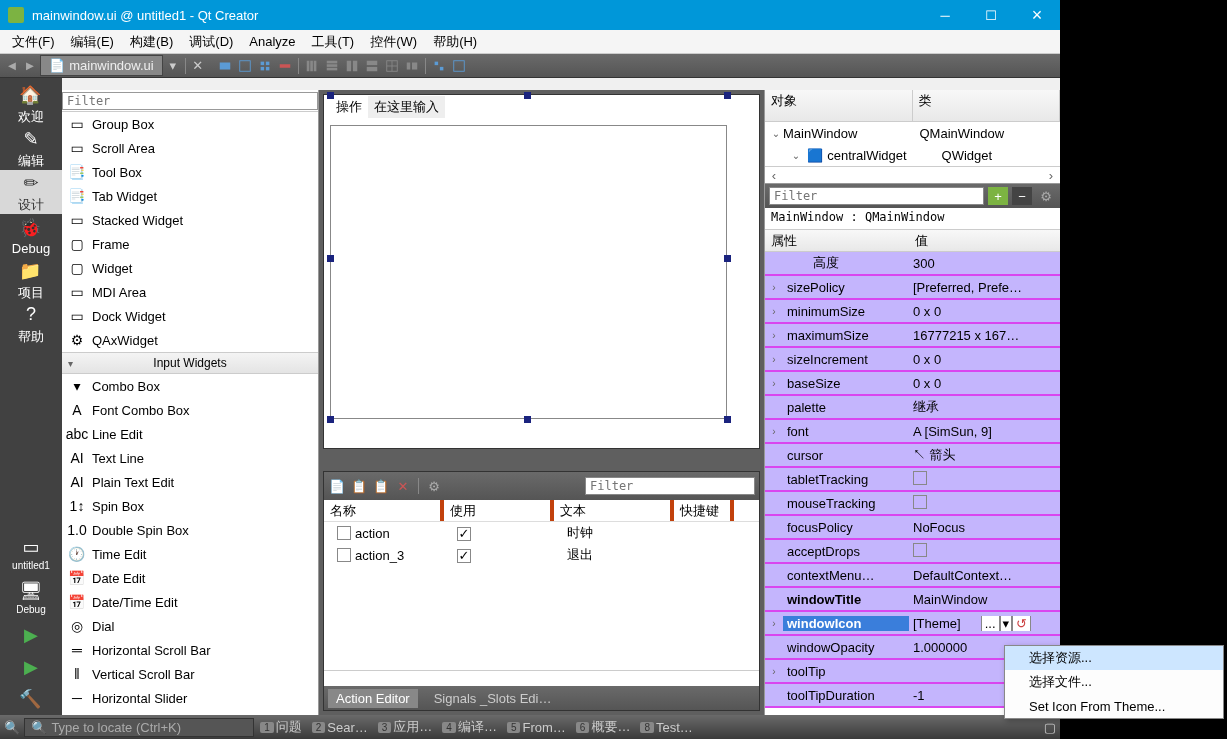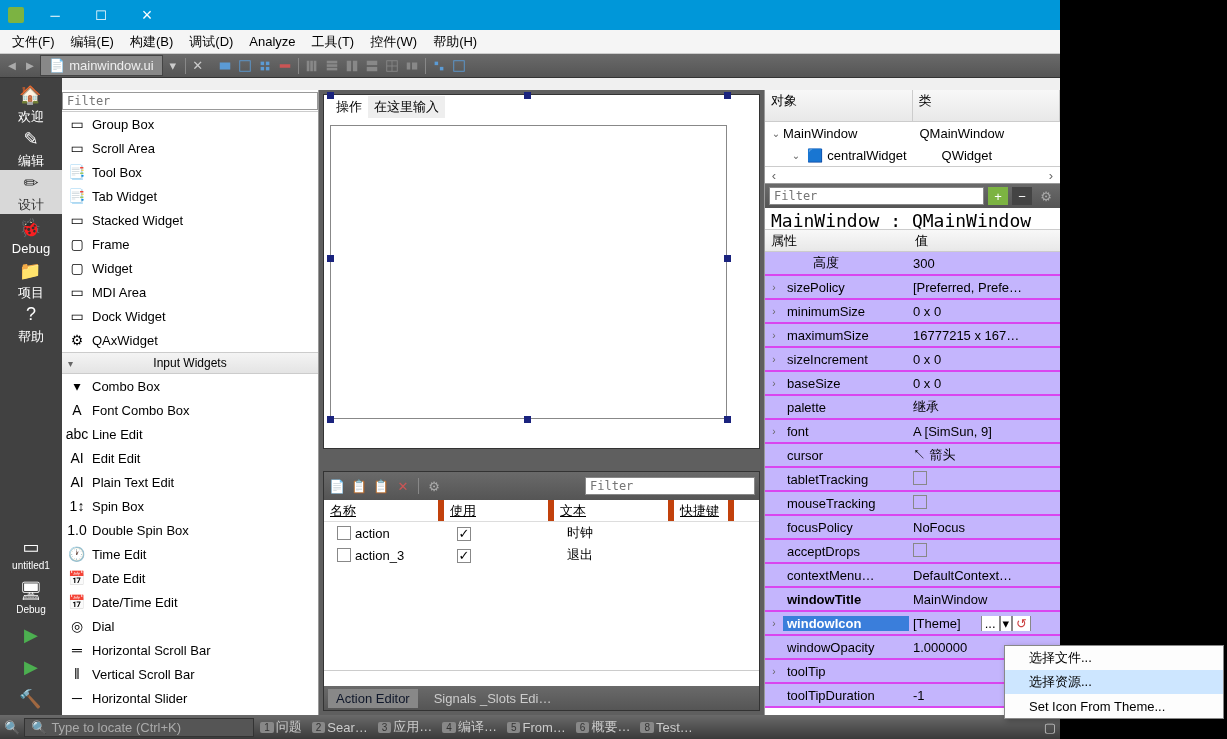--- a/index.html
+++ b/index.html
@@ -38,39 +38,39 @@
 .canvas-wrap { flex: 1; background: #fff; position: relative; border: 1px solid #333; }
 .canvas-menubar { height: 24px; display: flex; align-items: center; padding: 0 6px; }
 .canvas-menu-lbl { padding: 2px 6px; }
 .canvas-menu-inp { padding: 2px 6px; background: #eee; }
 .canvas-form { position: absolute; left: 6px; top: 30px; width: 397px; height: 294px; border: 1px solid #888; background: #fff; }
 .handle { position: absolute; width: 7px; height: 7px; background: #1a237e; }
 .action-panel { height: 240px; display: flex; flex-direction: column; background: #fff; border: 1px solid #333; }
 .action-tb { height: 28px; background: linear-gradient(#6a6a6a,#555); display: flex; align-items: center; padding: 0 4px; gap: 4px; }
 .action-filter { flex: 1; background: #fff; border: 1px solid #888; padding: 1px 4px; font-family: monospace; color: #888; font-size: 12px; margin-left: auto; max-width: 170px; }
 .action-hdr { height: 22px; display: flex; background: #fff; border-bottom: 1px solid #ddd; }
-.action-hdr > div { padding: 2px 6px; border-right: 6px solid #c2410c; text-decoration: underline; }
+.action-hdr > div { padding: 2px 6px; border-right: 4px solid #c2410c; }
 .action-row { height: 22px; display: flex; align-items: center; }
 .action-row > div { padding: 2px 13px; }
 .action-tabs { height: 24px; background: linear-gradient(#6a6a6a,#555); display: flex; align-items: center; padding: 0 4px; gap: 8px; color: #ccc; font-size: 12px; }
 .action-tabs .atab { padding: 2px 8px; }
-.action-tabs .atab.active { background: #888; color: #0f172a; }
+.action-tabs .atab.active { background: #888; color: #ffffff; }
 .right-panel { width: 296px; display: flex; flex-direction: column; border-left: 1px solid #999; }
 .obj-tree { height: 94px; display: flex; flex-direction: column; background: #fff; border-bottom: 1px solid #999; }
 .obj-hdr { height: 34px; display: flex; background: linear-gradient(#f8f8f8,#e8e8e8); border-bottom: 1px solid #ccc; justify-content: space-between; }
 .obj-hdr > div { flex: 1; padding: 2px 6px; border-right: 1px solid #ccc; }
 .obj-row { height: 22px; display: flex; align-items: center; padding: 0 4px; }
 .obj-row .exp { width: 14px; text-align: center; color: #666; font-size: 10px; }
 .obj-scroll { height: 18px; border-top: 1px solid #ccc; display: flex; }
 .obj-scroll .arrow { width: 18px; display: flex; align-items: center; justify-content: center; color: #666; }
 .prop-panel { flex: 1; display: flex; flex-direction: column; background: #fff; }
 .prop-filter-row { height: 24px; display: flex; align-items: center; background: linear-gradient(#6a6a6a,#555); padding: 0 4px; gap: 4px; }
 .prop-filter-row input { flex: 1; border: 1px solid #888; padding: 1px 4px; font-family: monospace; font-size: 12px; color: #888; }
 .prop-filter-row .pfbtn { width: 20px; height: 18px; display: flex; align-items: center; justify-content: center; color: #fff; }
-.prop-crumb { height: 22px; padding: 2px 6px; background: #fff; font-family: monospace; font-size: 18px; border-bottom: 1px solid #ccc; }
+.prop-crumb { height: 22px; padding: 2px 6px; background: #fff; font-family: monospace; font-size: 12px; border-bottom: 1px solid #ccc; }
 .prop-hdr { height: 22px; display: flex; background: linear-gradient(#f8f8f8,#e8e8e8); border-bottom: 1px solid #ccc; }
 .prop-hdr > div { padding: 2px 6px; }
 .prop-body { flex: 1; overflow-y: auto; position: relative; }
 .prop-row { height: 24px; display: flex; align-items: center; background: #c4b5fd; border-bottom: 2px solid #d946ef; }
 .prop-row .exp { width: 18px; text-align: center; color: #666; font-size: 10px; }
 .prop-row .pn { width: 126px; padding: 0 4px; overflow: hidden; text-overflow: ellipsis; white-space: nowrap; }
 .prop-row .pv { flex: 1; padding: 0 4px; overflow: hidden; text-overflow: ellipsis; white-space: nowrap; }
 .prop-row.selected .pn { background: #3a7edb; color: #fff; font-weight: bold; }
 .chk { width: 14px; height: 14px; border: 1px solid #888; display: inline-block; }
 .statusbar { height: 24px; background: linear-gradient(#6a6a6a,#3a3a3a); display: flex; align-items: center; color: #ccc; font-size: 12px; gap: 4px; padding: 0 4px; }
@@ -81,20 +81,21 @@
 .cm-item { height: 24px; display: flex; align-items: center; padding: 0 24px; }
 .cm-item.hover { background: #cde6ff; }
 svg.ico { width: 14px; height: 14px; }
 </style>
 </head>
 <body>
 
 <div class="window">
   <div class="titlebar">
     <div class="titlebar-icon"></div>
+    <div class="titlebar-text">mainwindow.ui @ untitled1 - Qt Creator</div>
     <div class="win-btns">
       <div class="win-btn">─</div>
       <div class="win-btn">☐</div>
       <div class="win-btn" style="font-size:18px">×</div>
     </div>
   </div>
 
   <div class="menubar" id="menubar">
       <div class="menu-item">文件(F)</div>
       <div class="menu-item">编辑(E)</div>
@@ -295,21 +296,21 @@
               <div class="widget-item">
                 <span class="widget-icon">A</span>
                 <span>Font Combo Box</span>
               </div>
               <div class="widget-item">
                 <span class="widget-icon">abc</span>
                 <span>Line Edit</span>
               </div>
               <div class="widget-item">
                 <span class="widget-icon">AI</span>
-                <span>Edit Edit</span>
+                <span>Text Line</span>
               </div>
               <div class="widget-item">
                 <span class="widget-icon">AI</span>
                 <span>Plain Text Edit</span>
               </div>
               <div class="widget-item">
                 <span class="widget-icon">1↕</span>
                 <span>Spin Box</span>
               </div>
               <div class="widget-item">
@@ -583,16 +584,16 @@
         <div class="spill">
           <span class="snum">8</span>
           <span>Test…</span>
         </div>
       </div>
     <span style="color:#ccc">▢</span>
   </div>
 </div>
 
 <div class="context-menu" id="context-menu">
+    <div class="cm-item hover">选择资源...</div>
     <div class="cm-item">选择文件...</div>
-    <div class="cm-item hover">选择资源...</div>
     <div class="cm-item">Set Icon From Theme...</div>
   </div>
 
 </body></html>

